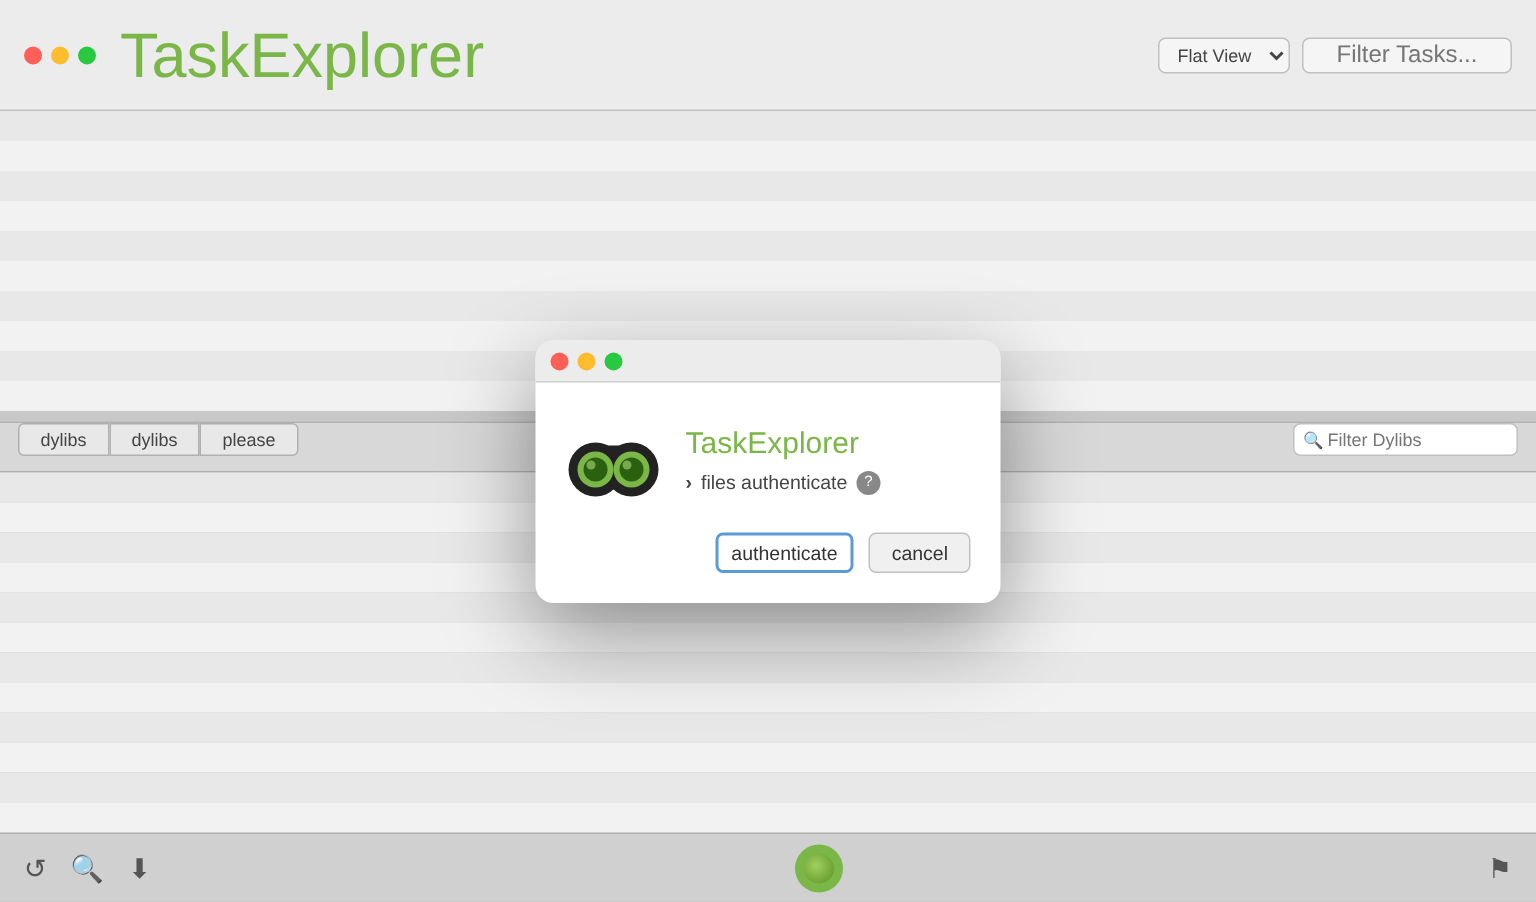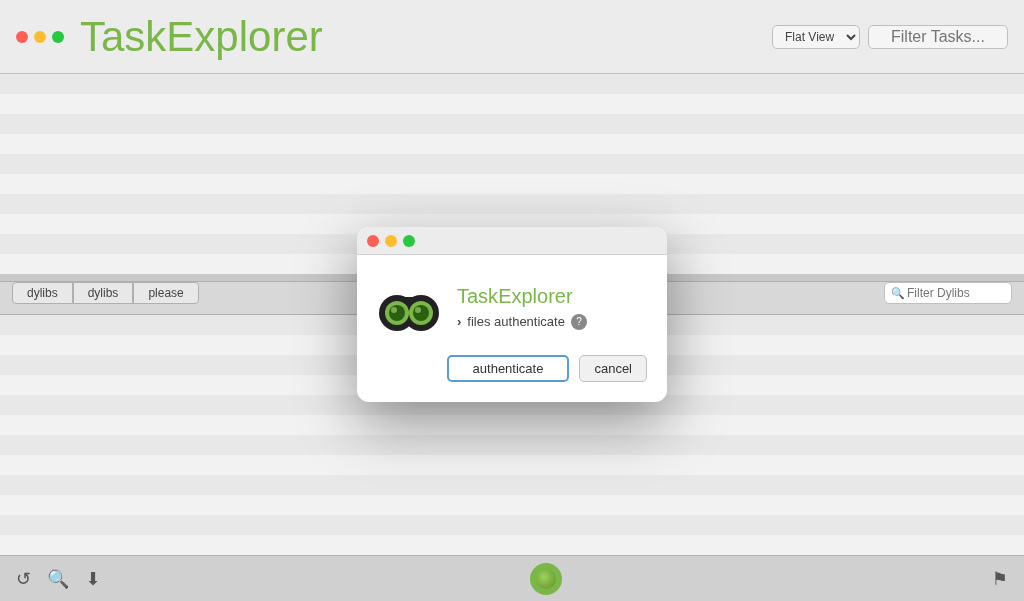--- a/index.html
+++ b/index.html
@@ -169,21 +169,21 @@
     }
 
     .tab-filter-input {
       background: white;
       border: 1px solid #c0c0c0;
       border-radius: 5px;
       padding: 3px 8px 3px 22px;
       font-size: 12px;
       color: #6d28d9;
       height: 22px;
-      width: 128px;
+      width: 150px;
     }
 
     
     .lower-stripe-area {
       flex: 1;
       display: flex;
       flex-direction: column;
     }
 
     .lower-stripe-area .stripe-row:nth-child(odd) { background: #e8e8e8; }
@@ -348,21 +348,21 @@
       display: flex;
       gap: 10px;
       width: 100%;
       justify-content: flex-end;
     }
 
     .btn-authenticate {
       background: white;
       border: 2px solid #5b9bd5;
       border-radius: 5px;
-      padding: 4px 24px;
+      padding: 4px 9px;
       font-size: 13px;
       color: #333;
       cursor: pointer;
     }
 
     .btn-cancel {
       background: #f0f0f0;
       border: 1px solid #c0c0c0;
       border-radius: 5px;
       padding: 4px 14px;

